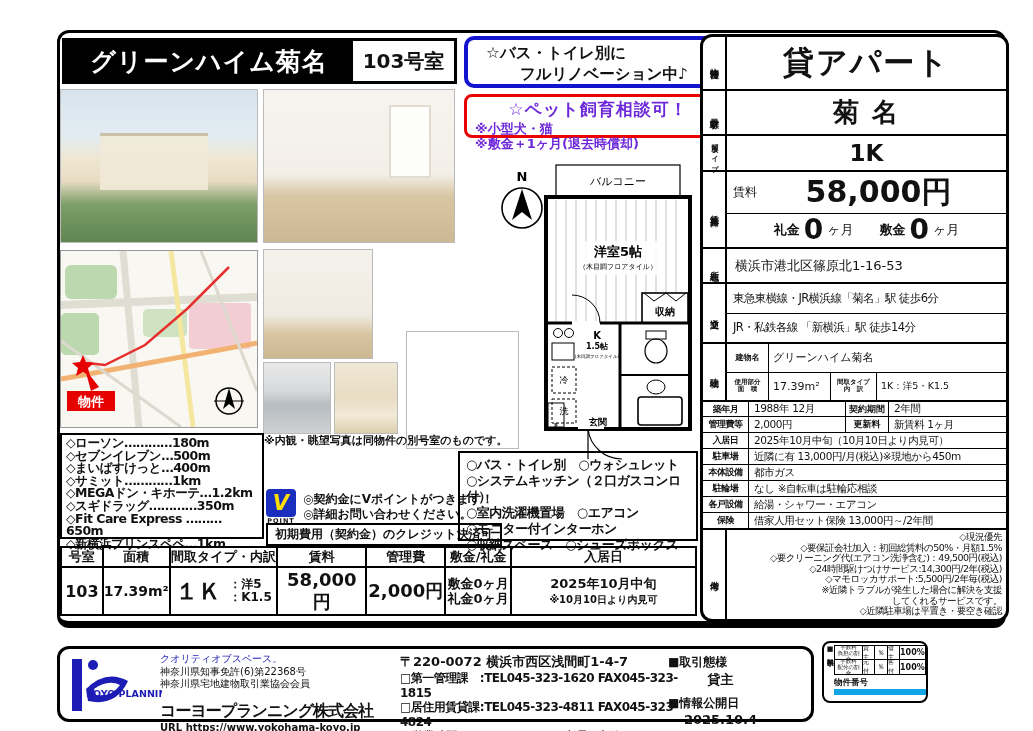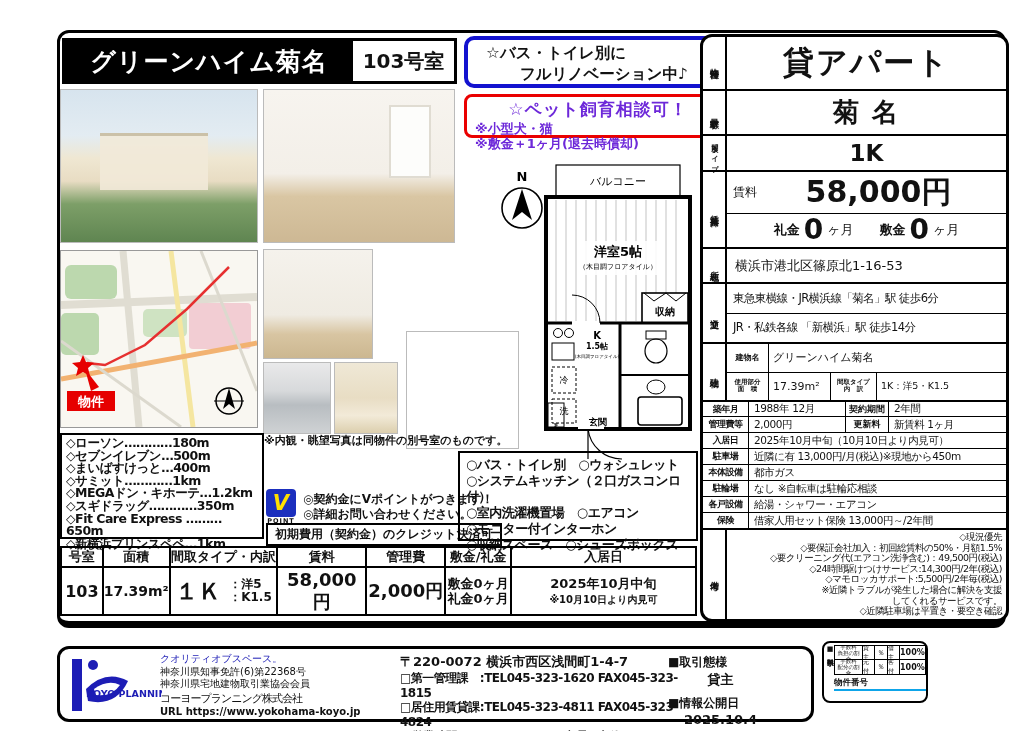--- a/index.html
+++ b/index.html
@@ -114,40 +114,40 @@
   .r-heights .h3{height:36px;flex:none;} .r-heights .h4{height:77px;flex:none;}
   .r-heights .h5{height:35px;flex:none;} .r-heights .h6{height:60px;flex:none;}
   .r-heights .h7{height:58px;flex:none;} .r-heights .h16{flex:1;}
 
   
   .fbox{left:57px;top:646px;width:757px;height:76px;border:3px solid #000;border-radius:12px;}
   .flogo{left:6px;top:6px;width:96px;height:64px;}
   .fcol1{left:100px;top:3px;width:240px;}
   .ftag{color:#1d1db5;font-size:10px;font-weight:normal;}
   .flic{font-size:10px;line-height:11.5px;}
-  .fcompany{font-size:11px;font-weight:normal;letter-spacing:-1px;margin-top:2px;}
+  .fcompany{font-size:16px;font-weight:bold;letter-spacing:-1px;margin-top:12px;}
   .furl{font-size:10px;font-weight:bold;}
   .fcol2{left:340px;top:4px;width:300px;}
   .faddr{font-size:13px;font-weight:bold;}
   .fdept{font-size:12px;font-weight:bold;line-height:14.5px;letter-spacing:-0.5px;}
   .fhours{font-size:11.5px;font-weight:bold;}
   .fcol3{left:608px;top:5px;width:105px;text-align:left;}
   .fdeal-lab{font-size:12px;font-weight:bold;}
   .fdeal-val{font-size:13px;font-weight:bold;text-align:center;}
   .fee-box{left:822px;top:641px;width:106px;height:62px;border:2px solid #000;border-radius:8px;display:flex;padding:2px;}
   .fee-title{writing-mode:vertical-rl;text-orientation:upright;font-size:7px;font-weight:bold;line-height:1;flex:none;margin-right:1px;}
   .fee-body{flex:1;display:flex;flex-direction:column;}
   .fee-row{display:flex;border:1px solid #000;height:15px;}
   .fee-row+.fee-row{border-top:none;}
   .fee-cell{display:flex;align-items:center;justify-content:center;border-right:1px solid #000;overflow:hidden;}
   .fee-lab{width:28px;font-size:5.5px;line-height:6px;text-align:center;}
   .fee-ab{width:12px;font-size:6px;}
   .fee-pct{width:13px;font-size:7px;}
   .fee-val{flex:1;font-size:8px;font-weight:bold;border-right:none;}
-  .fee-no{font-size:8.5px;font-weight:bold;margin-top:2px;border-bottom:2px solid #0ea5e9;}
+  .fee-no{font-size:8.5px;font-weight:bold;margin-top:2px;border-bottom:6px solid #0ea5e9;}
   .loc-box{left:936px;top:641px;width:70px;height:64px;border:2px solid #000;border-radius:8px;overflow:hidden;display:flex;flex-direction:column;}
   .loc-cell{flex:1;display:flex;align-items:center;justify-content:center;font-size:9.5px;font-weight:bold;letter-spacing:-0.5px;}
   .loc-cell+.loc-cell{border-top:1px solid #000;}
 
   
   svg text{font-family:"DejaVu Sans","Liberation Sans",sans-serif;}
 </style>
 </head>
 <body>
 

